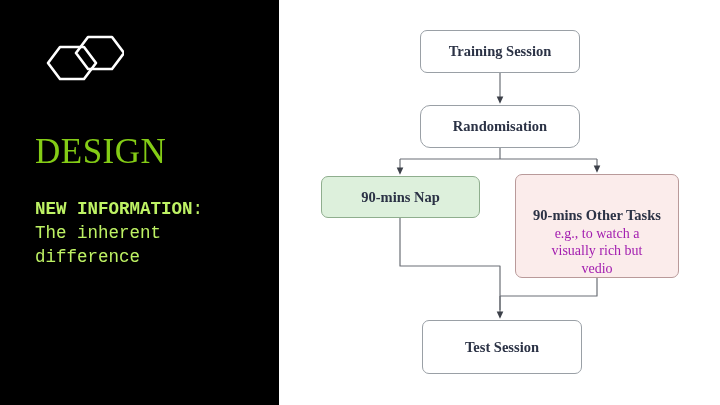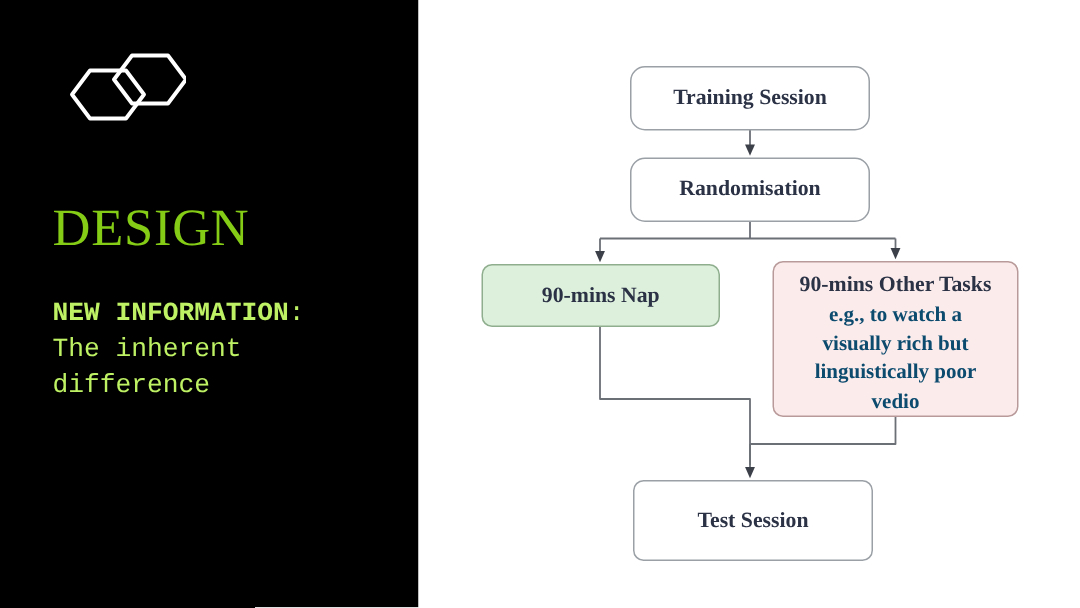--- a/index.html
+++ b/index.html
@@ -90,33 +90,33 @@
     justify-content: center;
     text-align: center;
   }
   .node .head {
     font-weight: bold;
     font-size: 14.5px;
     line-height: 19px;
     color: #2b3245;
   }
   .node .sub {
-    font-weight: bold;
+    font-weight: normal;
     font-size: 14px;
     line-height: 17.5px;
-    color: #0c4a6e;
+    color: #a21caf;
   }
 
-  #node-training  { left: 420px; top: 44px;  width: 160px; height: 43px; border-radius: 10px; }
+  #node-training  { left: 420px; top: 30px;  width: 160px; height: 43px; }
   #node-random    { left: 420px; top: 105px; width: 160px; height: 43px; border-radius: 10px; }
   #node-nap       { left: 321px; top: 176px; width: 159px; height: 42px;
                     background: #ddf0dc; border-color: #8fae8e; text-align: right; }
   #node-other     { left: 515px; top: 174px; width: 164px; height: 104px;
                     background: #fbeceb; border-color: #b99a9a;
-                    justify-content: space-between; padding-top: 6px; }
+                    justify-content: flex-end; padding-top: 6px; }
   #node-test      { left: 422px; top: 320px; width: 160px; height: 54px; }
 </style>
 </head>
 <body>
 
 <div id="slide">
 
   <div id="left-panel">
 
     <div id="logo">
@@ -170,21 +170,20 @@
   </div>
 
   <div class="node" id="node-nap">
     <span class="head">90-mins Nap</span>
   </div>
 
   <div class="node" id="node-other">
     <span class="head">90-mins Other Tasks</span>
     <span class="sub">e.g., to watch a</span>
     <span class="sub">visually rich but</span>
-    <span class="sub">linguistically poor</span>
     <span class="sub">vedio</span>
   </div>
 
   <div class="node" id="node-test">
     <span class="head">Test Session</span>
   </div>
 
 </div>
 
 </body></html>

